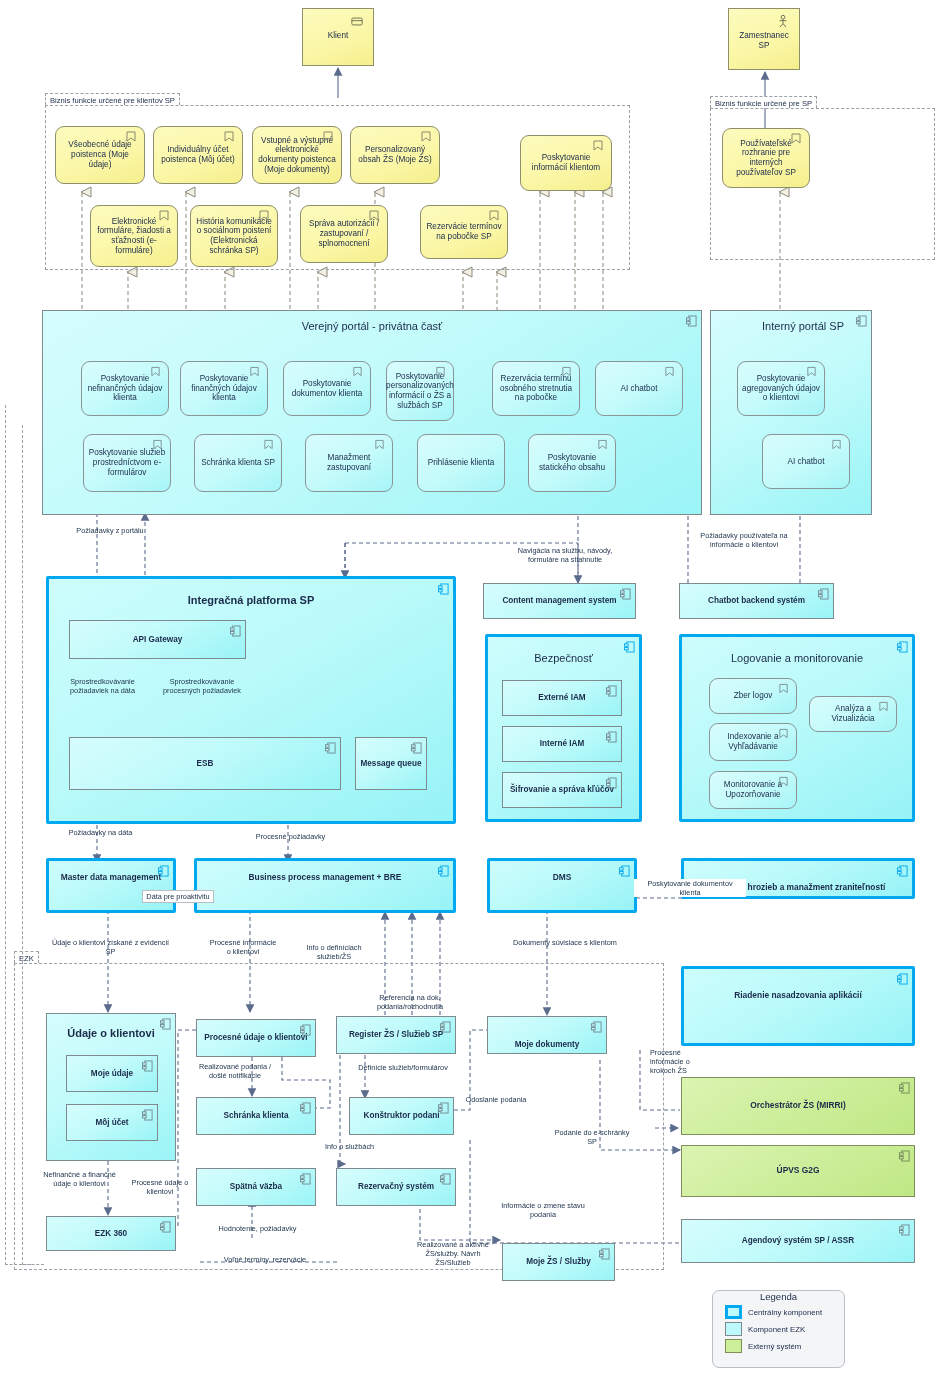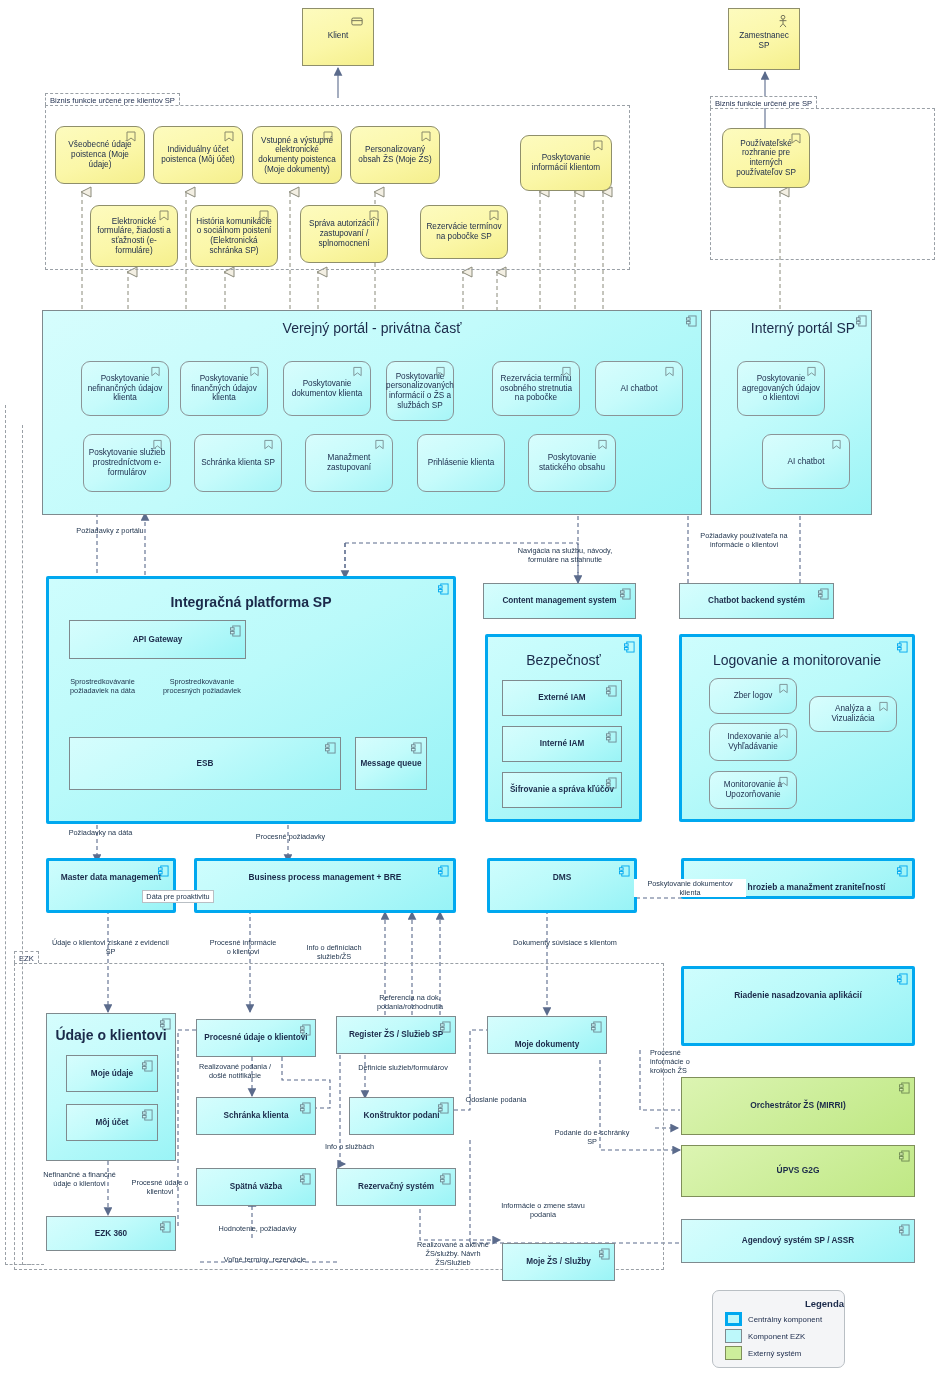--- a/index.html
+++ b/index.html
@@ -81,21 +81,21 @@
     align-items: flex-start;
     justify-content: center;
     padding-top: 9px;
     font-weight: normal;
   }
   .container-node.central { font-weight: normal; }
   .grouplabel {
     position: absolute;
     top: 7px; left: 0; right: 0;
     text-align: center;
-    font-size: 14px;
+    font-size: 11px;
     color: #1b2a4a;
     z-index: 4;
     pointer-events: none;
   }
   
   .frame {
     position: absolute;
     border: 1px dashed #9aa0a6;
     background: transparent;
     z-index: 2;
@@ -157,25 +157,24 @@
   }
   
   #legend {
     position: absolute;
     z-index: 8;
     background: #f4f5f7;
     border: 1px solid #b9bfc4;
     border-radius: 7px;
   }
   #legend .lg-title {
-    text-align: right;
-    font-weight: bold;
+    text-align: center;
+    font-weight: normal;
     font-size: 9.5px;
     color: #1b2a4a;
-    margin-top: 7px;
   }
   .lg-row {
     display: flex;
     align-items: center;
     margin: 3px 0 0 12px;
     font-size: 7.8px;
     color: #1b2a4a;
   }
   .lg-sw { width: 17px; height: 14px; margin-right: 6px; flex: 0 0 auto; }
   .lg-sw.c1 { background:#bdf8fa; border:3px solid #00a8ef; }

